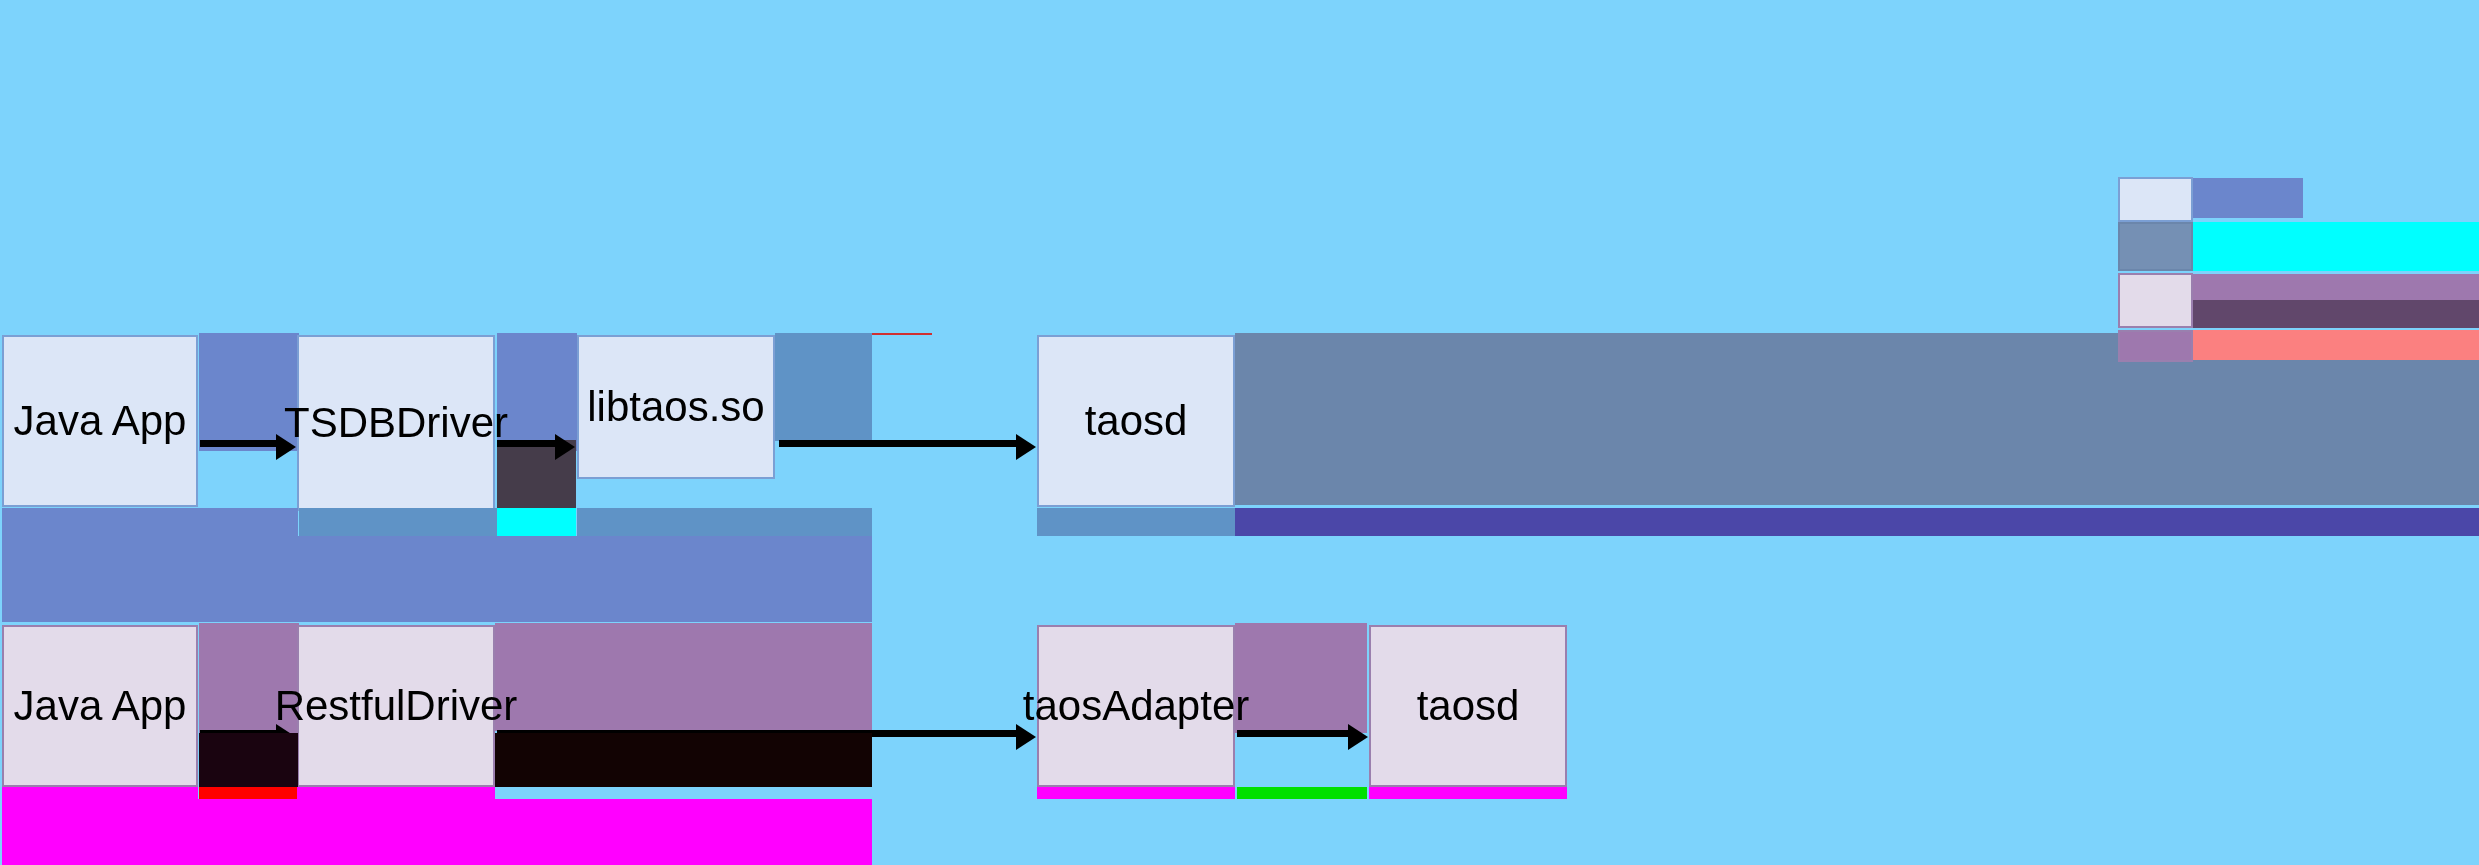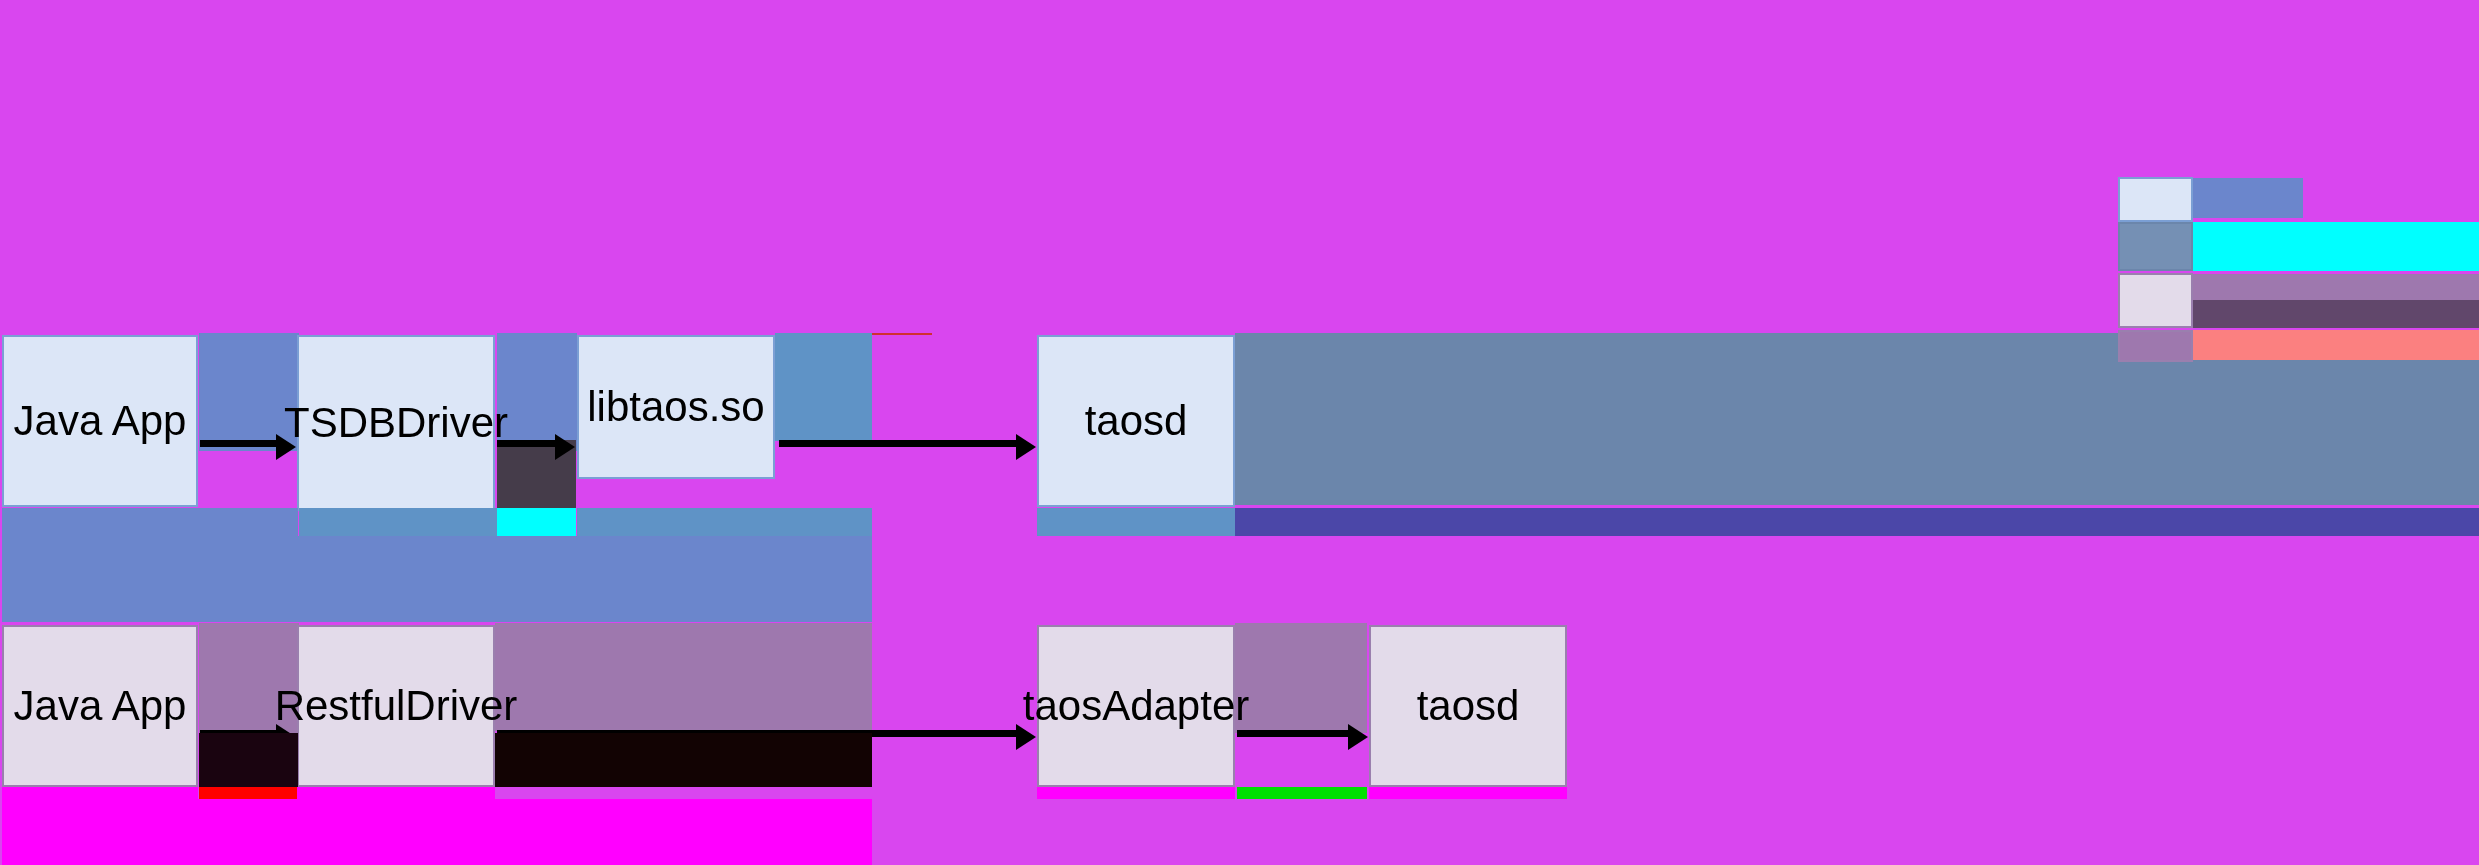--- a/index.html
+++ b/index.html
@@ -2,21 +2,21 @@
 <html><head>
 <meta charset="utf-8">
 <title>Connector Architecture Diagram</title>
 <style>
   html,body{margin:0;padding:0;background:#000;}
   body{
     font-family:"Liberation Sans", sans-serif;
     width:2479px;height:865px;
     position:relative;overflow:hidden;
   }
-  .stage{position:absolute;inset:0;width:2479px;height:865px;background:#d946ef;}
+  .stage{position:absolute;inset:0;width:2479px;height:865px;background:#7dd3fc;}
 
   
   .node{
     position:absolute;
     display:flex;align-items:center;justify-content:center;
     font-size:42px;color:#000;
     text-align:center;
     box-sizing:border-box;
     line-height:1.1;
     white-space:nowrap;

